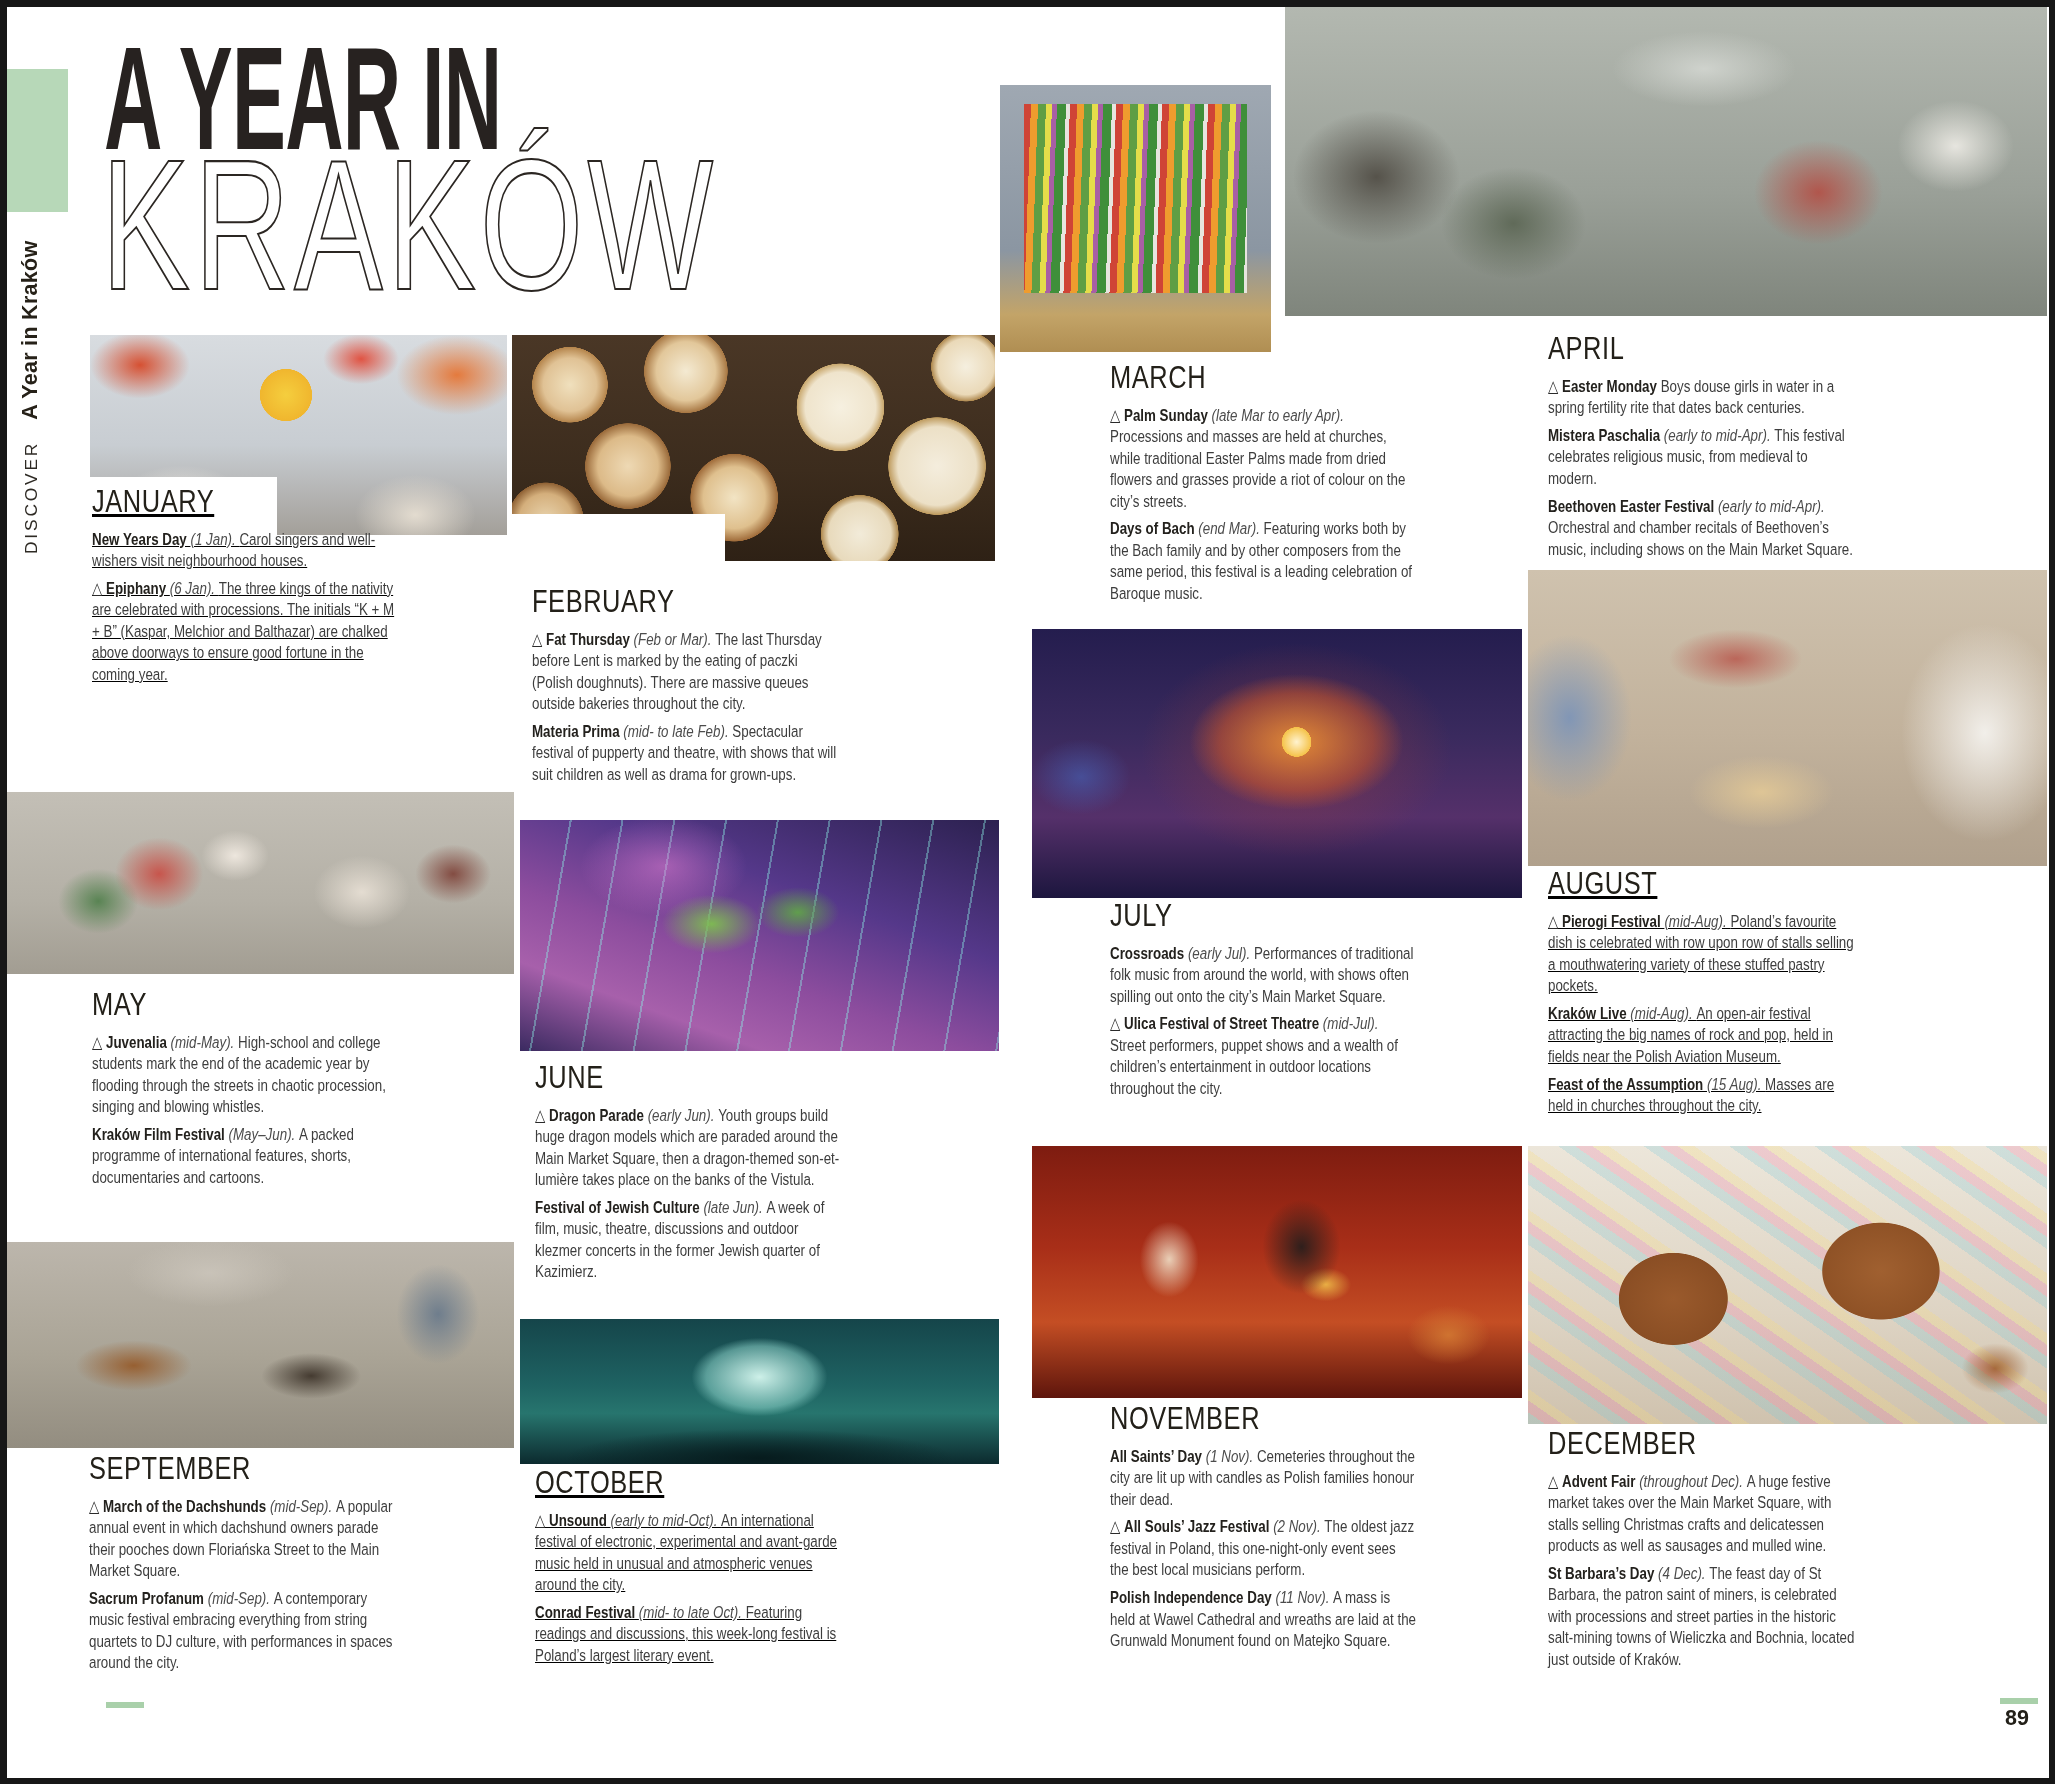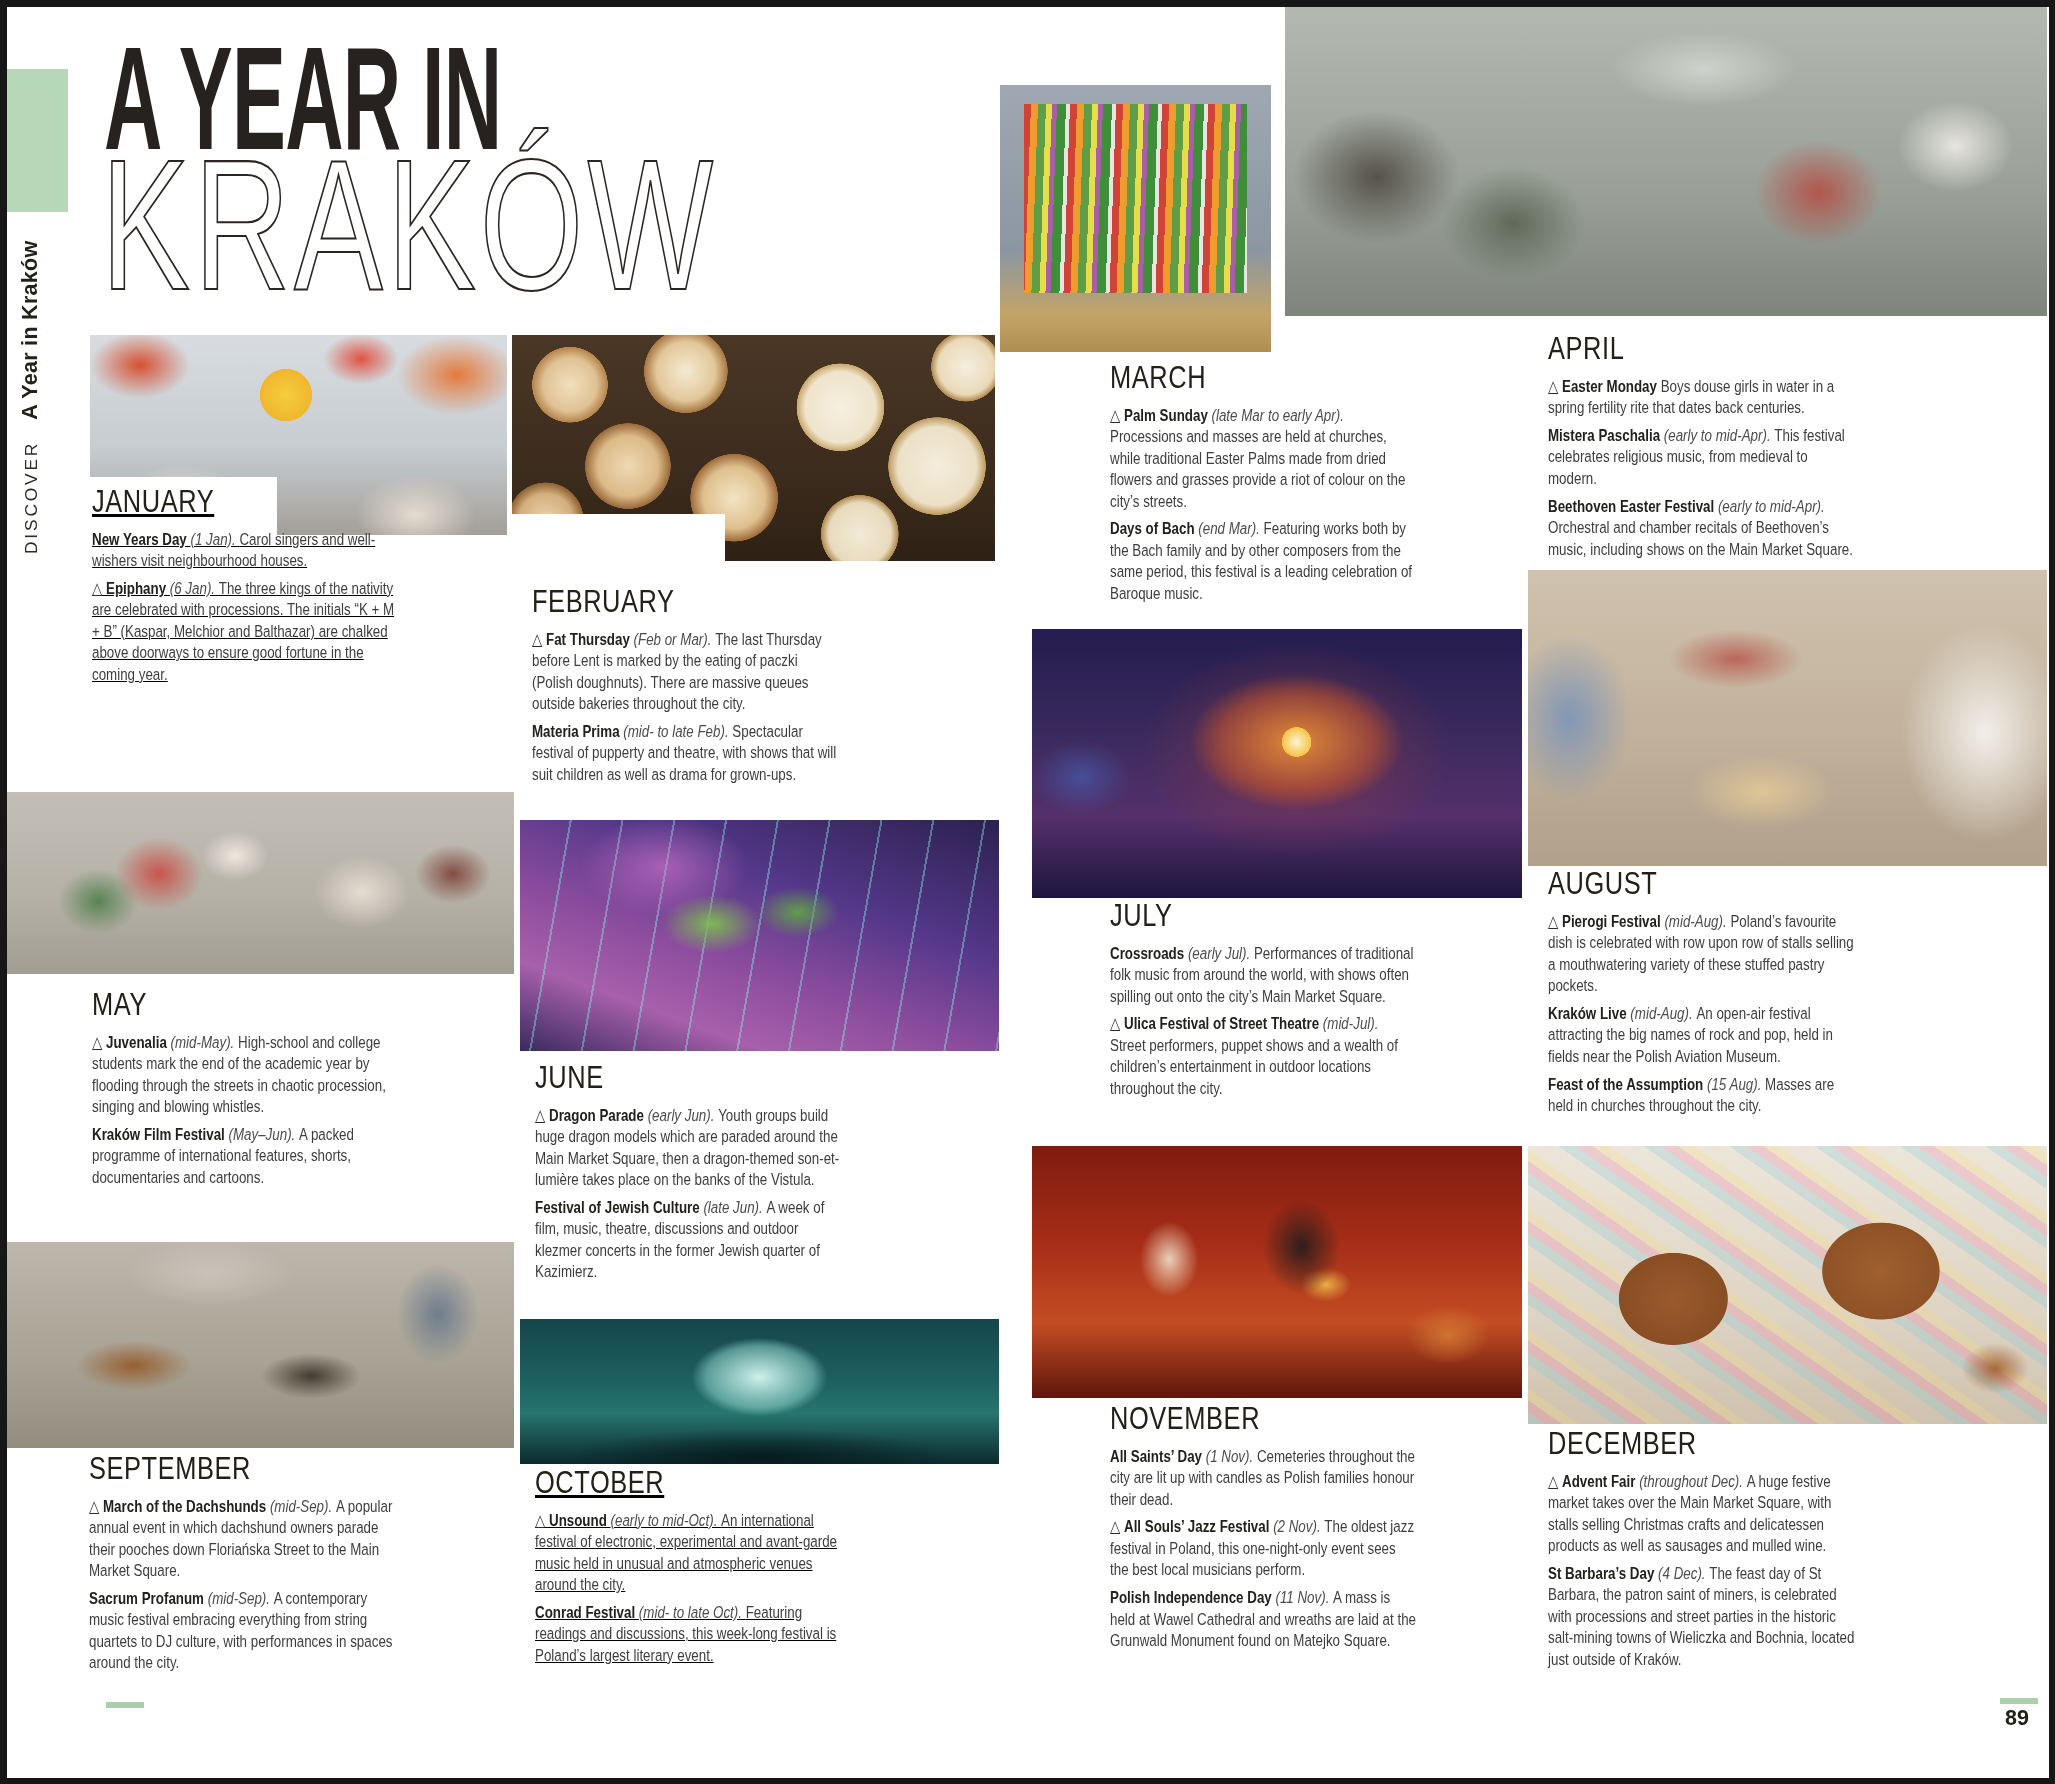--- a/index.html
+++ b/index.html
@@ -195,21 +195,21 @@
         <p class="entry"><span class="fname">Festival of Jewish Culture </span><span class="fdate">(late Jun). </span><span class="ftext">A week of film, music, theatre, discussions and outdoor klezmer concerts in the former Jewish quarter of Kazimierz.</span></p>
       </div>
     </div>
   <div class="month" style="left:1110px;top:898px;">
       <div class="mh">JULY</div>
       <div class="mb">
         <p class="entry"><span class="fname">Crossroads </span><span class="fdate">(early Jul). </span><span class="ftext">Performances of traditional folk music from around the world, with shows often spilling out onto the city’s Main Market Square.</span></p>
         <p class="entry"><span class="tri">△ </span><span class="fname">Ulica Festival of Street Theatre </span><span class="fdate">(mid-Jul). </span><span class="ftext">Street performers, puppet shows and a wealth of children’s entertainment in outdoor locations throughout the city.</span></p>
       </div>
     </div>
-  <div class="month" style="left:1548px;top:866px;">
+  <div class="month" style="left:1548px;top:866px;text-decoration:underline;">
       <div class="mh">AUGUST</div>
       <div class="mb">
         <p class="entry"><span class="tri">△ </span><span class="fname">Pierogi Festival </span><span class="fdate">(mid-Aug). </span><span class="ftext">Poland’s favourite dish is celebrated with row upon row of stalls selling a mouthwatering variety of these stuffed pastry pockets.</span></p>
         <p class="entry"><span class="fname">Kraków Live </span><span class="fdate">(mid-Aug). </span><span class="ftext">An open-air festival attracting the big names of rock and pop, held in fields near the Polish Aviation Museum.</span></p>
         <p class="entry"><span class="fname">Feast of the Assumption </span><span class="fdate">(15 Aug). </span><span class="ftext">Masses are held in churches throughout the city.</span></p>
       </div>
     </div>
   <div class="month" style="left:89px;top:1451px;">
       <div class="mh">SEPTEMBER</div>
       <div class="mb">

